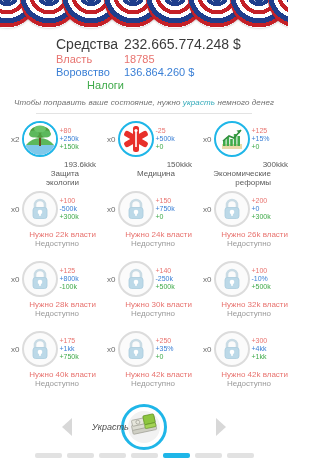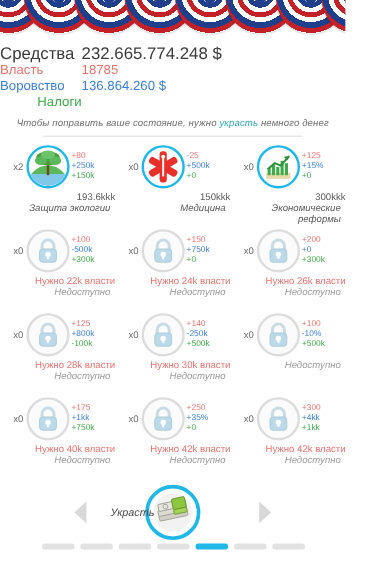--- a/index.html
+++ b/index.html
@@ -54,20 +54,21 @@
   .banner-fade {
     position: absolute;
     left: 0; right: 0; bottom: 0;
     height: 5px;
     background: linear-gradient(to bottom, rgba(255,255,255,0), #ffffff);
   }
 
   
   .stats {
     margin: 6px 0 0 0;
+    padding-left: 56px;
     font-size: 11px;
   }
   .stat-row {
     display: flex;
     align-items: baseline;
     line-height: 12px;
     margin-bottom: 1px;
   }
   .stat-row.primary { margin-bottom: 3px; }
   .stat-label {
@@ -161,24 +162,23 @@
     margin-top: 0px;
   }
   .cost {
     font-size: 8px;
     color: #5a5a5a;
     line-height: 9px;
   }
   .cost.req { color: #e8736f; }
   .name {
     font-size: 8px;
-    font-style: italic;
     color: #5a5a5a;
     line-height: 9px;
-    padding: 0 4px;
+    padding: 0 17px;
   }
   .name.muted { color: #9a9a9a; }
 
   
   .bottombar {
     position: absolute;
     left: 0;
     bottom: 0;
     width: 288px;
     height: 68px;
@@ -489,20 +489,21 @@
             <rect x="12.1" y="16" width="1.8" height="4" rx="0.8" fill="#ffffff"></rect>
           </svg>
         </span>
         <span class="deltas">
           <div class="d1">+100</div>
           <div class="d2">-10%</div>
           <div class="d3">+500k</div>
         </span>
       </div>
       <div class="cell-bot">
+        <div class="cost req">Нужно 32k власти</div>
         <div class="name muted">Недоступно</div>
       </div>
     </div>
     <div class="cell">
       <div class="cell-top">
         <span class="mult">x0</span>
         <span class="disc locked">
           <svg width="26" height="26" viewBox="0 0 26 26">
             <path d="M8 12 v-3 a5 5 0 0 1 10 0 v3" stroke="#c9dbe4" stroke-width="2.6" fill="none"></path>
             <rect x="6" y="11.5" width="14" height="11" rx="2.5" fill="#bcd9e8"></rect>

